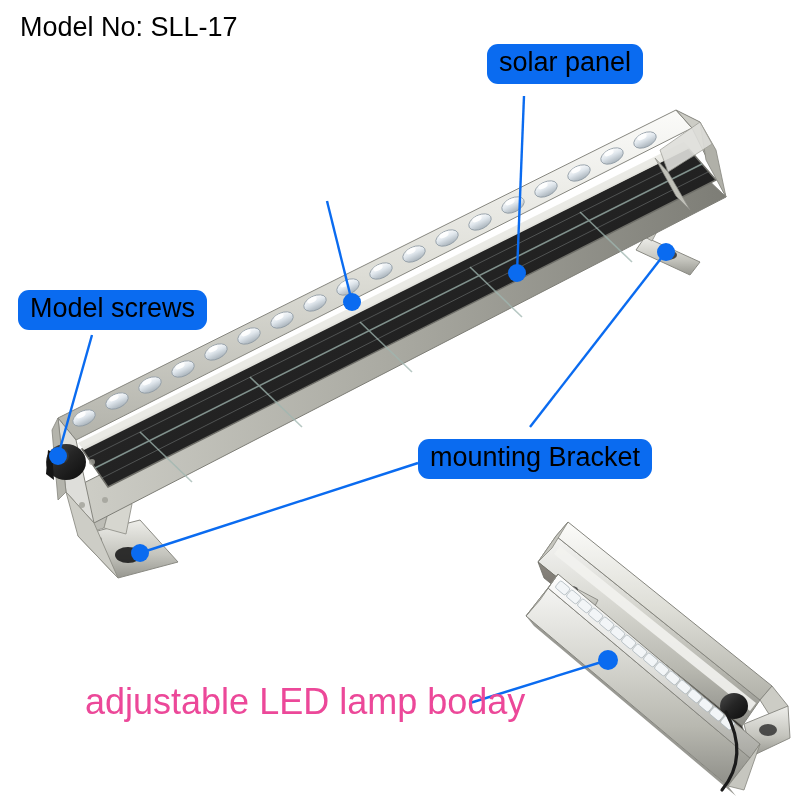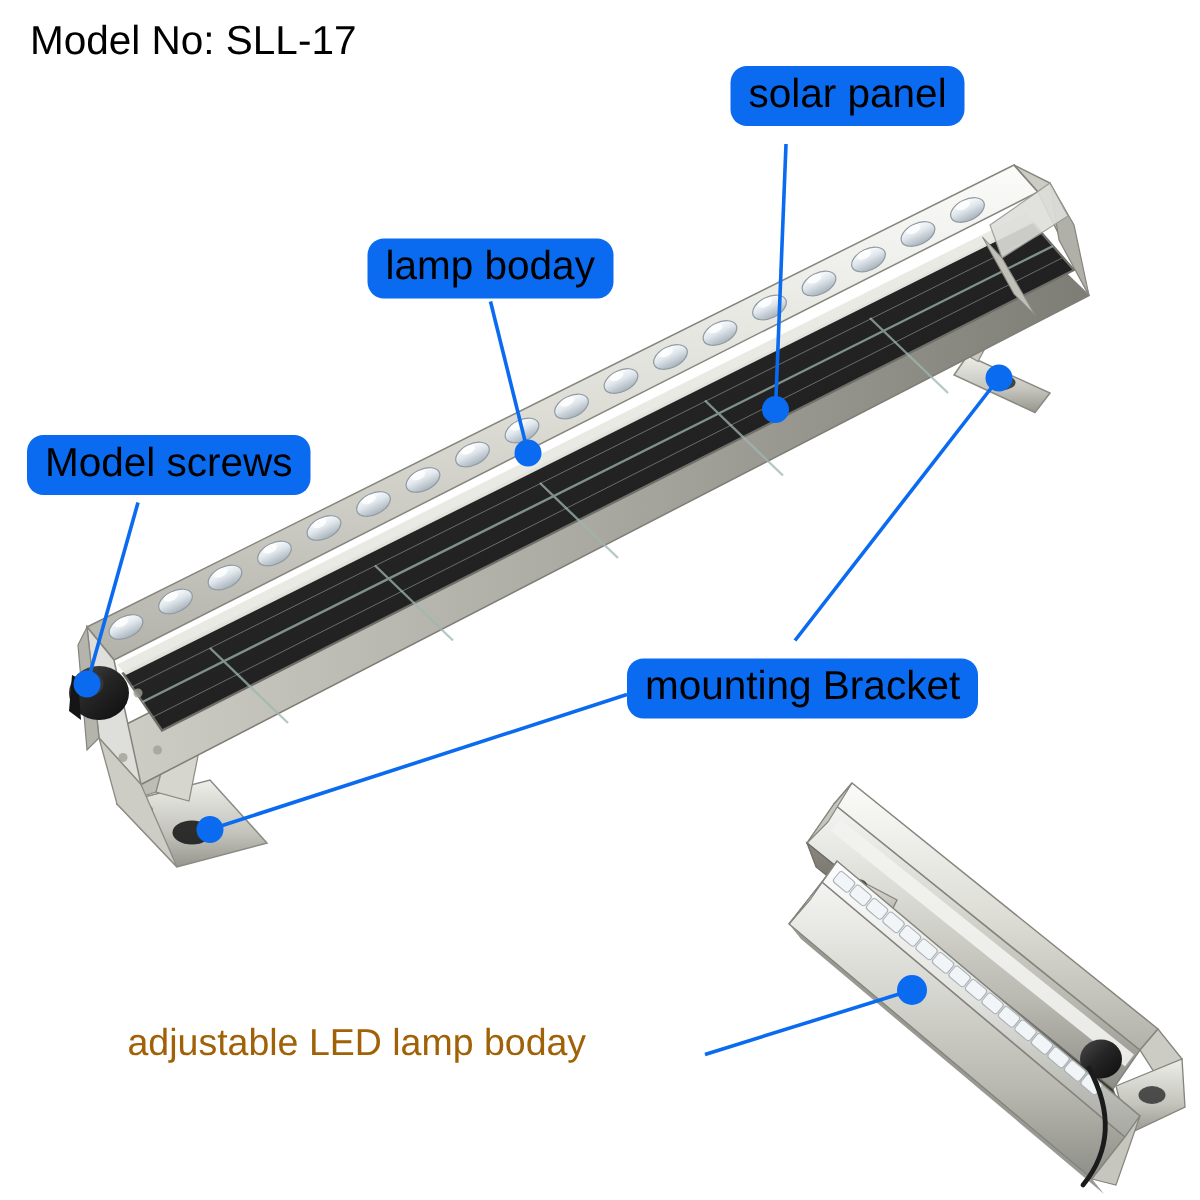--- a/index.html
+++ b/index.html
@@ -31,22 +31,22 @@
     line-height:1;
     display:flex;
     align-items:center;
     justify-content:center;
     padding:5px 12px 8px 12px;
     white-space:nowrap;
     box-sizing:border-box;
   }
   .plain-label{
     position:absolute;
-    color:#a16207;
-    font-size:25px;
+    color:#ec4899;
+    font-size:36px;
     white-space:nowrap;
     background:transparent;
   }
 
   .c-solar{ left:455px; top:44px;margin-left:32px; }
   .c-lamp{ left:245px; top:159px; }
   .c-torx{ left:18px; top:290px; }
   .c-bracket{ left:418px; top:439px; }
   .l-adjust{ left:85px; top:681px; }
 </style>
@@ -277,23 +277,20 @@
       <circle cx="608" cy="660" r="10"></circle>
     </g>
   </svg>
 
   <div class="page-title">Model No: SLL-17</div>
 
   <div class="callout c-solar">
     <span>solar panel</span>
   </div>
 
-  <div class="callout c-lamp">
-    <span>lamp boday</span>
-  </div>
 
   <div class="callout c-torx">
     <span>Model screws</span>
   </div>
 
   <div class="callout c-bracket">
     <span>mounting Bracket</span>
   </div>
 
   <div class="plain-label l-adjust">adjustable LED lamp boday</div>

